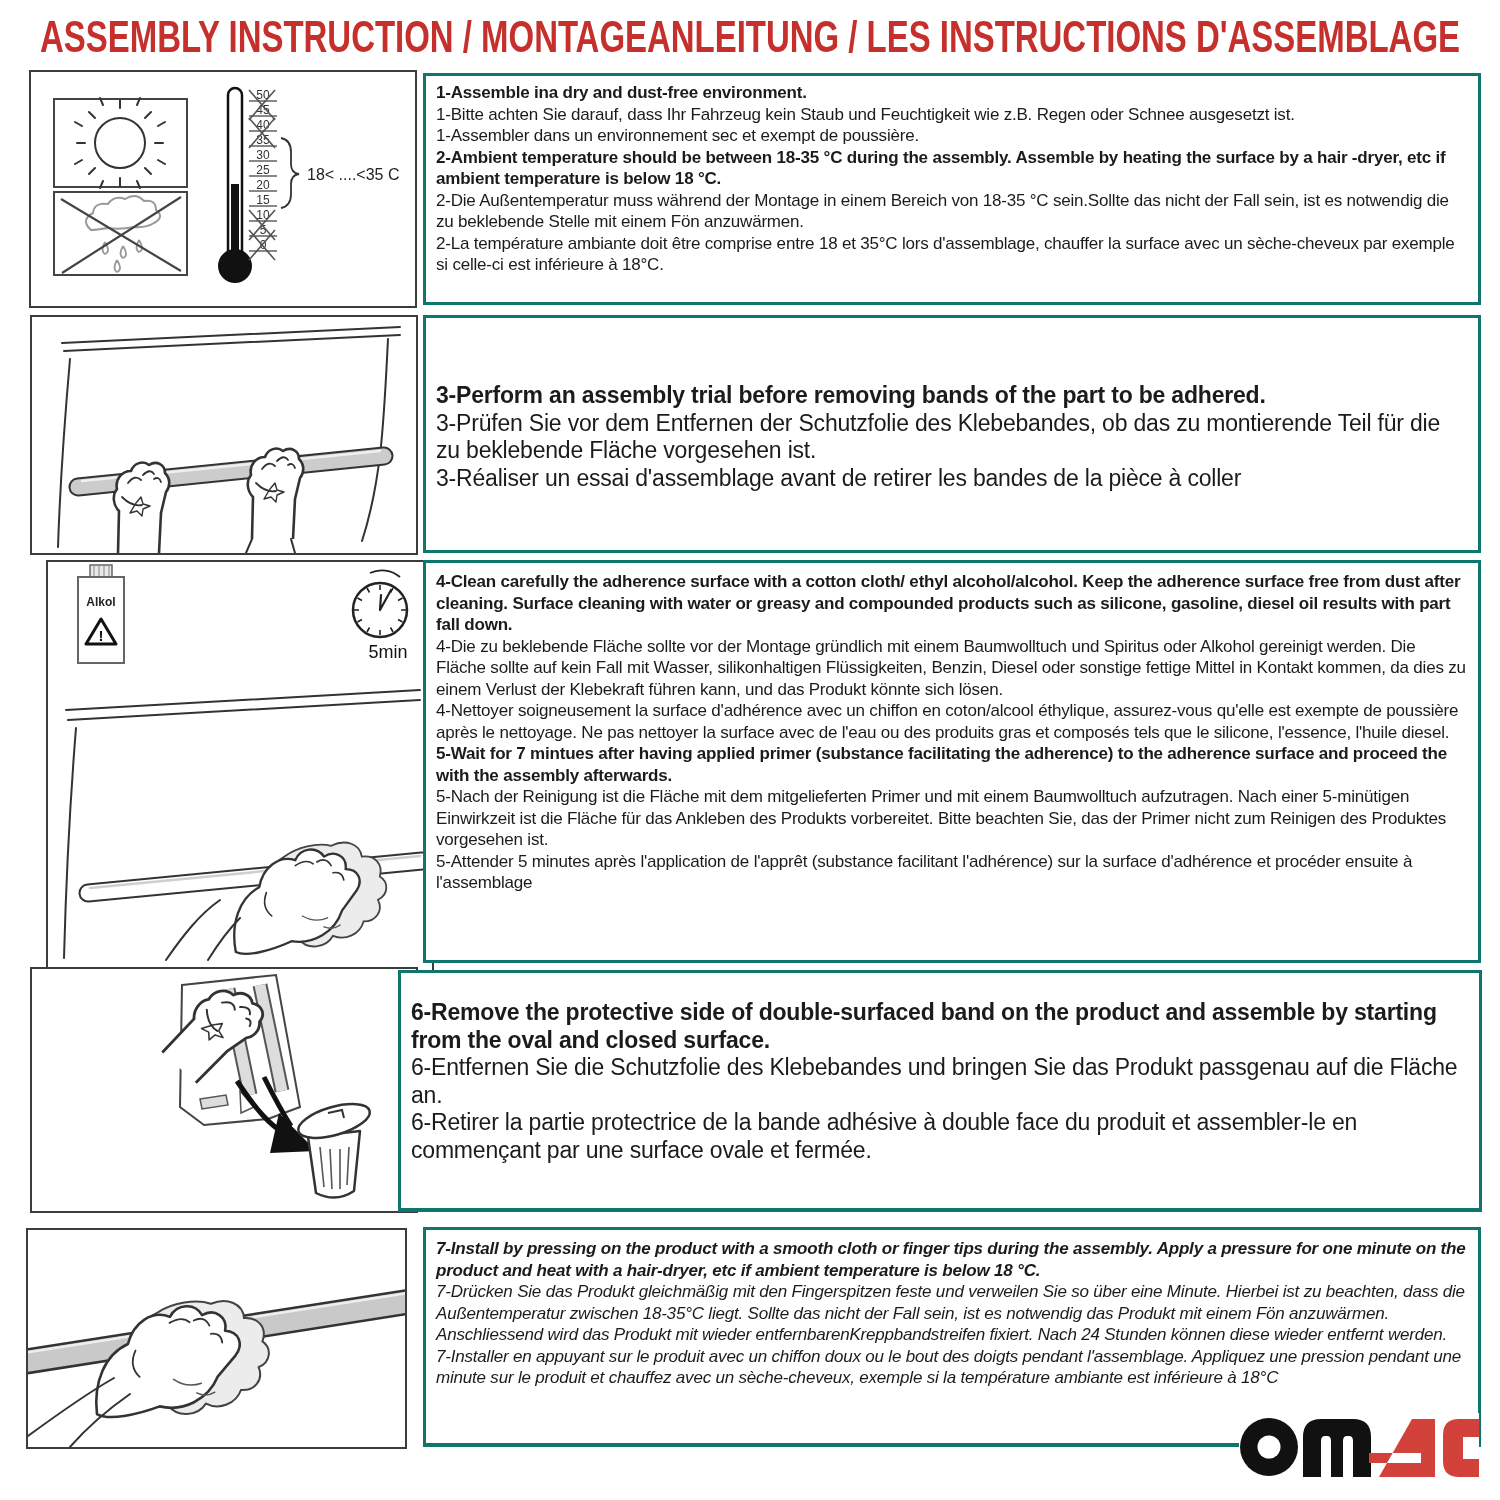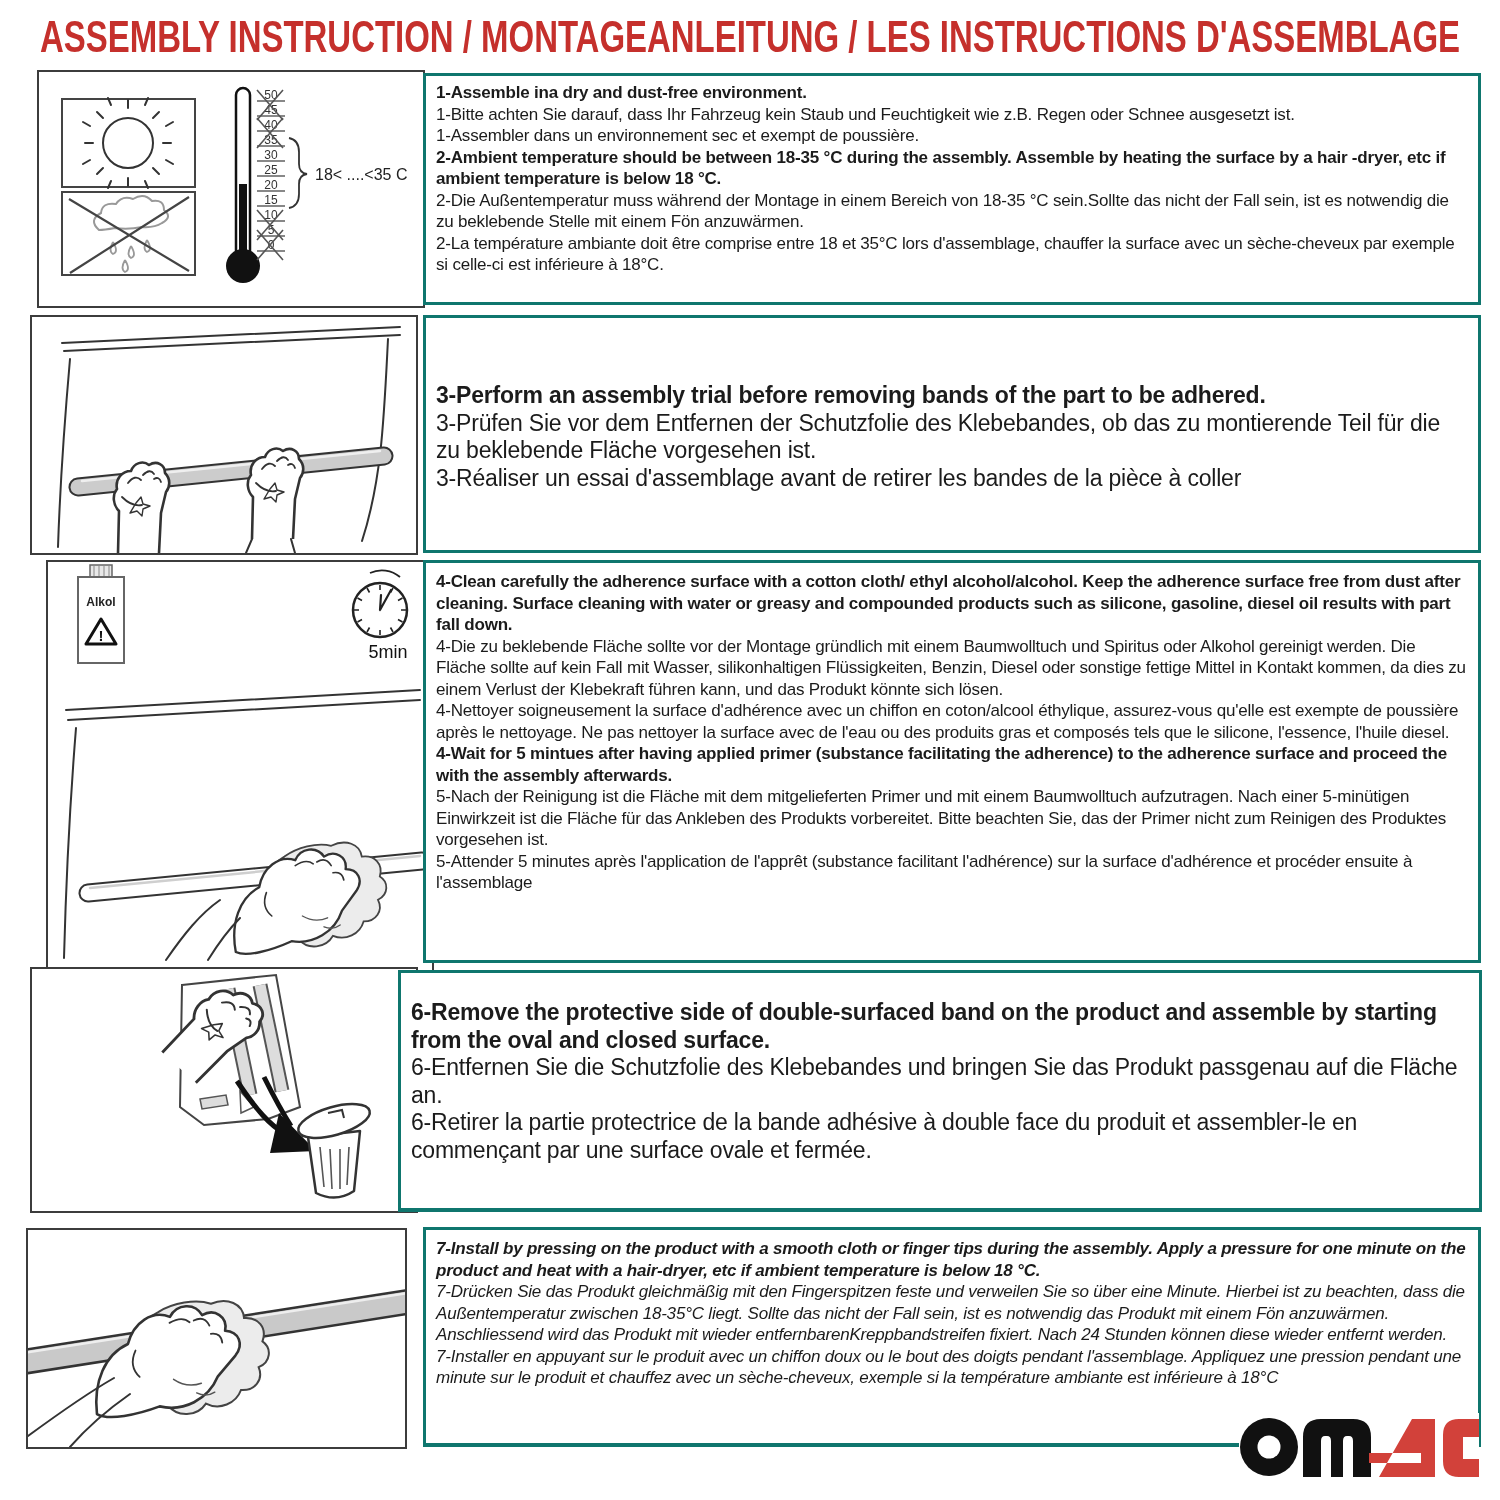--- a/index.html
+++ b/index.html
@@ -19,21 +19,21 @@
 </style>
 </head>
 <body>
 
 <div class="page">
 
   <svg class="abs" style="left:38px;top:8px;" width="1440" height="58">
     <text x="2" y="44" font-size="45" font-weight="bold" fill="#c5302c" textLength="1420" lengthAdjust="spacingAndGlyphs">ASSEMBLY INSTRUCTION / MONTAGEANLEITUNG / LES INSTRUCTIONS D'ASSEMBLAGE</text>
   </svg>
 
-  <div class="abs illus" style="left:37px;top:70px;width:388px;height:238px;">
+  <div class="abs illus" style="left:29px;top:70px;width:388px;height:238px;">
     <svg width="384" height="234" viewBox="0 0 384 234">
 
       <g>
         <rect x="23" y="27" width="133" height="88" fill="#fff" stroke="#444" stroke-width="2"></rect>
         <circle cx="89" cy="71" r="25" class="lineart"></circle>
         <g class="lineart" stroke-width="2">
           <path d="M89,36 L89,28 M89,106 L89,114 M54,71 L46,71 M124,71 L132,71"></path>
           <path d="M64,46 L58,40 M114,46 L120,40 M64,96 L58,102 M114,96 L120,102"></path>
           <path d="M72,33 L69,26 M106,33 L109,26 M72,109 L69,116 M106,109 L109,116"></path>
           <path d="M51,54 L44,50 M127,54 L134,50 M51,88 L44,92 M127,88 L134,92"></path>
@@ -171,21 +171,21 @@
       </g>
       <use href="#wipe" x="0" y="0" width="210" height="170" transform="translate(168,246) scale(0.9)"></use>
       <path d="M118,398 C136,372 152,352 172,338 M160,398 C170,382 180,368 192,356" class="lineart"></path>
     </svg>
   </div>
 
   <div class="abs txtbox small" style="left:423px;top:560px;width:1058px;height:403px;padding-top:8px;">
     <p class="b">4-Clean carefully the adherence surface with a cotton cloth/ ethyl alcohol/alcohol. Keep the adherence surface free from dust after cleaning. Surface cleaning with water or greasy and compounded products such as silicone, gasoline, diesel oil results with part fall down.</p>
     <p>4-Die zu beklebende Fläche sollte vor der Montage gründlich mit einem Baumwolltuch und Spiritus oder Alkohol gereinigt werden. Die Fläche sollte auf kein Fall mit Wasser, silikonhaltigen Flüssigkeiten, Benzin, Diesel oder sonstige fettige Mittel in Kontakt kommen, da dies zu einem Verlust der Klebekraft führen kann, und das Produkt könnte sich lösen.</p>
     <p>4-Nettoyer soigneusement la surface d'adhérence avec un chiffon en coton/alcool éthylique, assurez-vous qu'elle est exempte de poussière après le nettoyage. Ne pas nettoyer la surface avec de l'eau ou des produits gras et composés tels que le silicone, l'essence, l'huile diesel.</p>
-    <p class="b gap">4-Wait for 5 mintues after having applied primer (substance facilitating the adherence) to the adherence surface and proceed the with the assembly afterwards.</p>
+    <p class="b gap">5-Wait for 7 mintues after having applied primer (substance facilitating the adherence) to the adherence surface and proceed the with the assembly afterwards.</p>
     <p>5-Nach der Reinigung ist die Fläche mit dem mitgelieferten Primer und mit einem Baumwolltuch aufzutragen. Nach einer 5-minütigen Einwirkzeit ist die Fläche für das Ankleben des Produkts vorbereitet. Bitte beachten Sie, das der Primer nicht zum Reinigen des Produktes vorgesehen ist.</p>
     <p>5-Attender 5 minutes après l'application de l'apprêt (substance facilitant l'adhérence) sur la surface d'adhérence et procéder ensuite à l'assemblage</p>
   </div>
 
   <div class="abs illus" style="left:30px;top:967px;width:388px;height:246px;">
     <svg width="384" height="242" viewBox="0 0 384 242">
       <g>
         <path d="M150,16 L244,6 L268,138 L236,150 L172,156 L148,138 Z" fill="#fff" stroke="#444" stroke-width="2"></path>
         <path d="M196,20 L218,126" stroke="#555" stroke-width="15" fill="none"></path>
         <path d="M196,20 L218,126" stroke="#dddddd" stroke-width="11" fill="none"></path>

